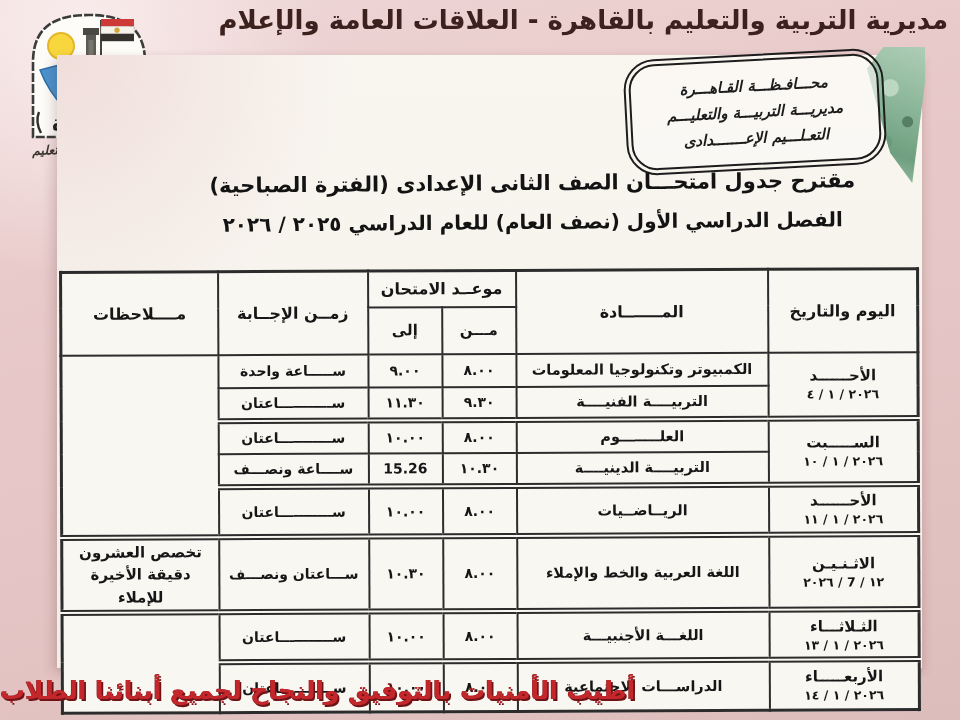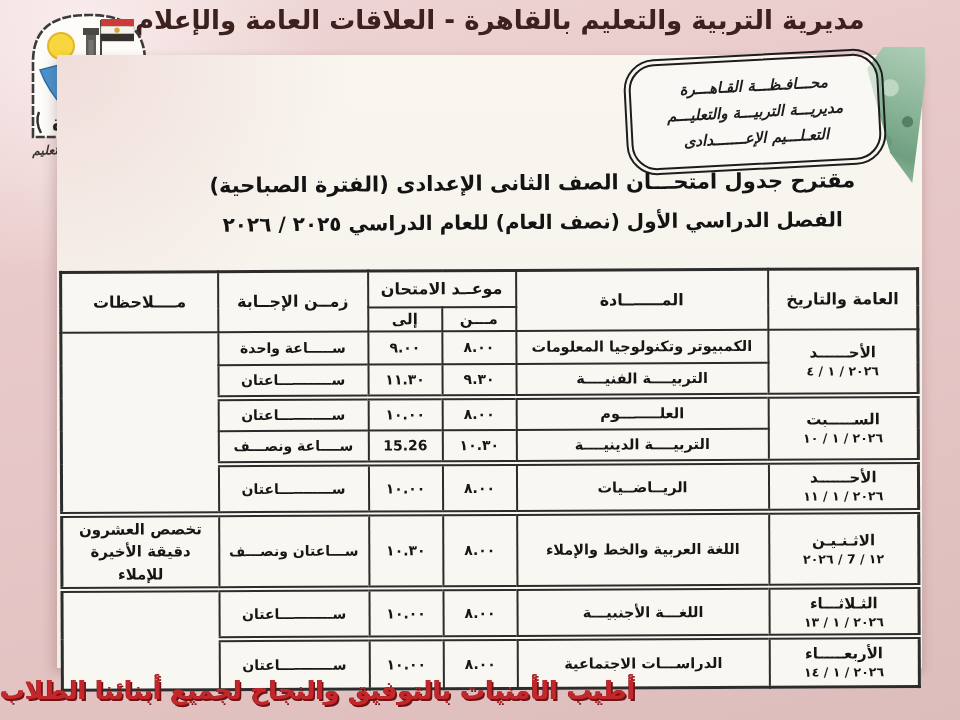--- a/index.html
+++ b/index.html
@@ -8,21 +8,21 @@
     font-family:"DejaVu Sans", sans-serif;
     background:
       radial-gradient(circle at 8% 4%, rgba(250,238,238,.95) 0%, rgba(250,238,238,0) 22%),
       linear-gradient(165deg, #efd8d8 0%, #e9caca 30%, #e3c2c2 72%, #ddbcbc 100%);
     position:relative;
   }
 
   
   .top-banner{
     position:absolute; top:5px; left:135px; right:12px;
-    text-align:left; font-size:26px; font-weight:bold; color:#3d211e;
+    text-align:right; font-size:26px; font-weight:bold; color:#3d211e;
     letter-spacing:-.5px;
   }
 
   
   .logo-wrap{ position:absolute; left:10px; top:6px; width:158px; text-align:center; }
   .logo-caption{
     font-size:12.5px; font-weight:bold; font-style:italic; color:#3a352d;
     margin-top:-3px; transform:rotate(-2deg);
   }
 
@@ -74,21 +74,21 @@
     position:absolute; top:214px; left:3px; width:857px;
     border-collapse:collapse; direction:rtl; table-layout:fixed;
     background:#f9f7f1; transform:rotate(-.25deg);
   }
   table.sched th, table.sched td{
     border:2px solid #2c2c2c; text-align:center; vertical-align:middle;
     font-weight:bold; color:#161616; padding:1px 3px; overflow:hidden;
   }
   table.sched{ border:3px solid #2c2c2c; }
   tr.hdr1 th{ height:36px; font-size:16px; }
-  tr.hdr2 th{ height:24px; font-size:15px; }
+  tr.hdr2 th{ height:47px; font-size:15px; }
   tr.paired{ height:33px; }
   tr.single{ height:50px; }
   tr.gs td{ border-top:6px double #2c2c2c; }
   td.subject{ font-size:14.5px; }
   td.time{ font-size:14px; }
   td.duration{ font-size:14px; }
   td.daycell{ font-size:15px;border-radius:7px; }
   td.daycell .dname{ font-size:15px; }
   td.daycell .ddate{ font-size:12.5px; margin-top:2px; }
   td.notes{ font-size:15px; line-height:1.5; padding:2px 8px;margin-left:16px; }
@@ -147,21 +147,21 @@
     <colgroup>
       <col style="width:150px">
         <col style="width:252px">
         <col style="width:74px">
       <col style="width:74px">
         <col style="width:150px">
         <col style="width:157px">
     </colgroup>
     <tbody>
         <tr class="hdr1">
-      <th rowspan="2">العامة والتاريخ</th>
+      <th rowspan="2">اليوم والتاريخ</th>
       <th rowspan="2">المـــــــادة</th>
       <th colspan="2">موعــد الامتحان</th>
       <th rowspan="2">زمــن الإجــابة</th>
       <th rowspan="2">مــــلاحظات</th>
     </tr>
     <tr class="hdr2">
       <th>مـــن</th>
       <th>إلى</th>
     </tr>
 

